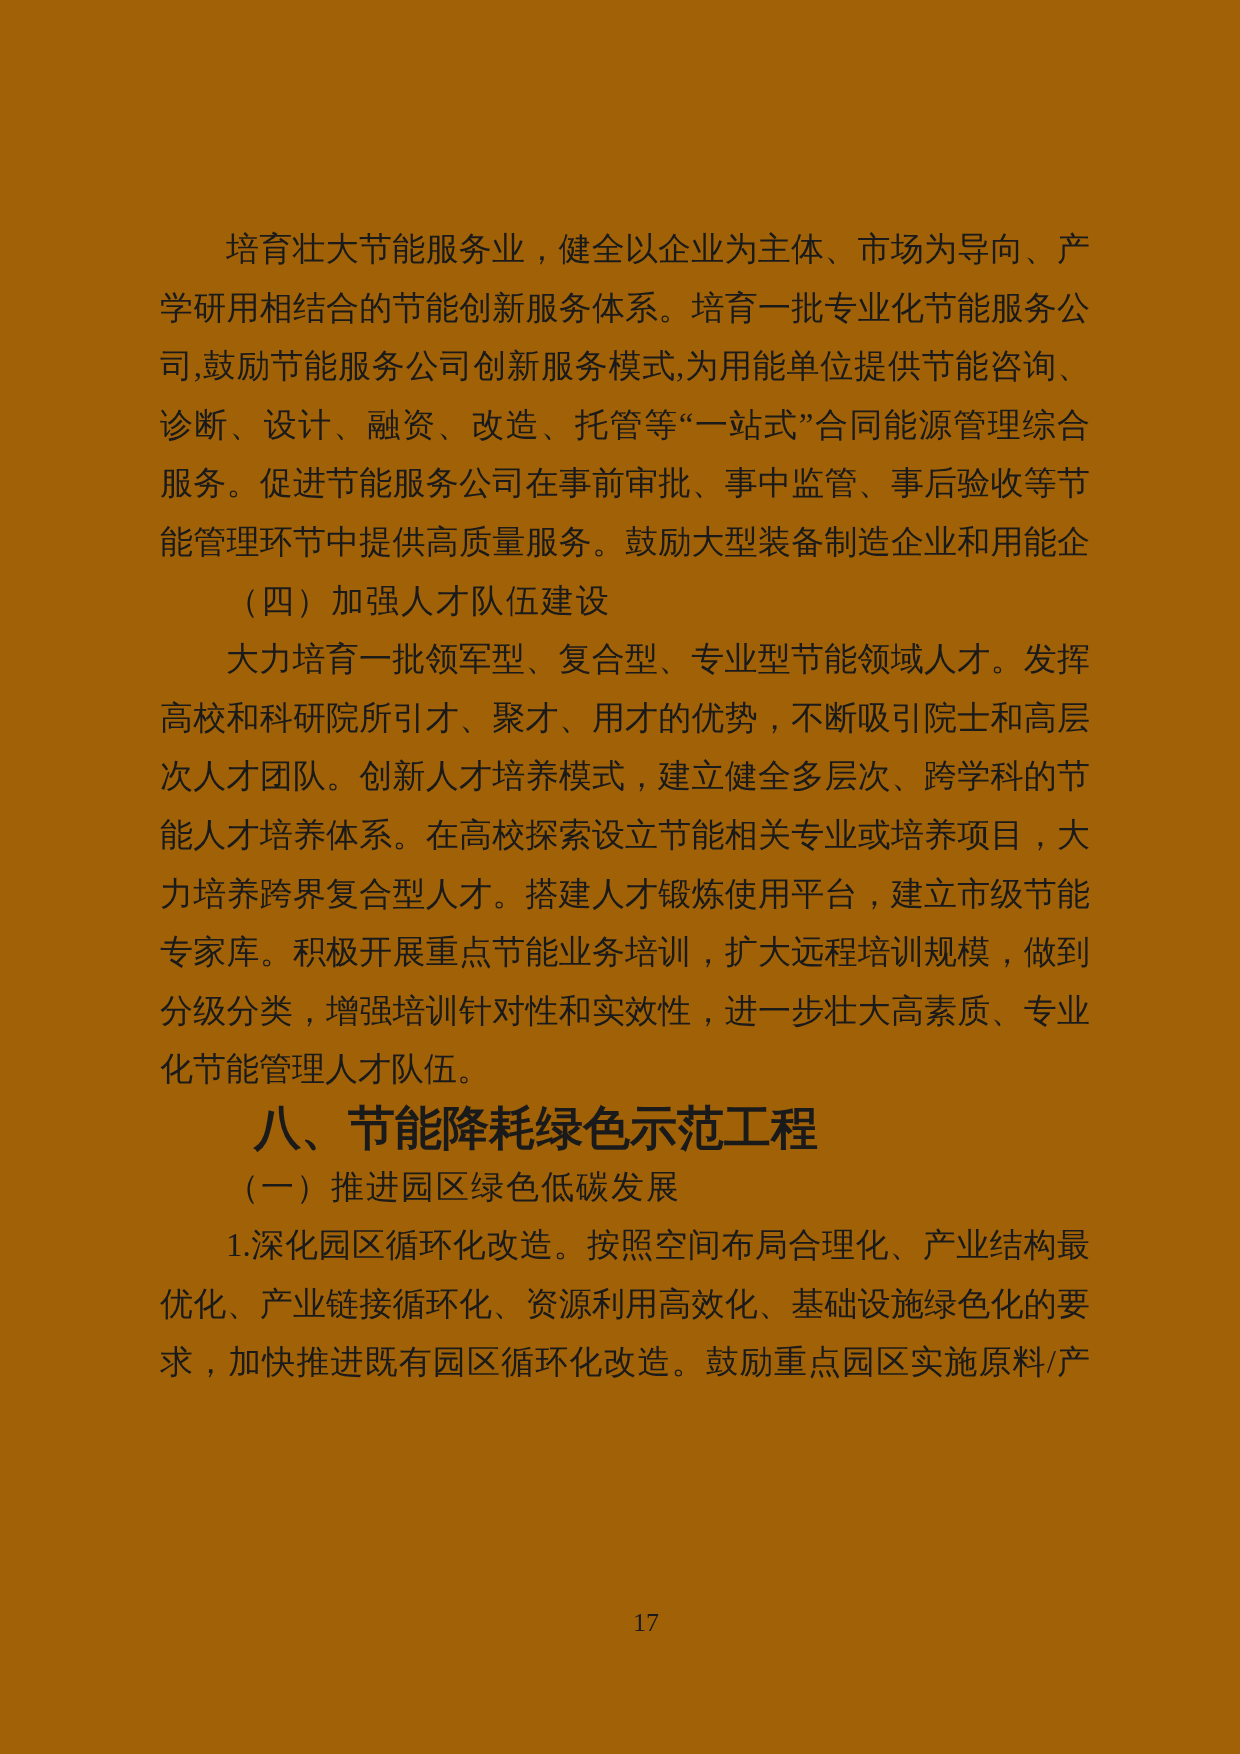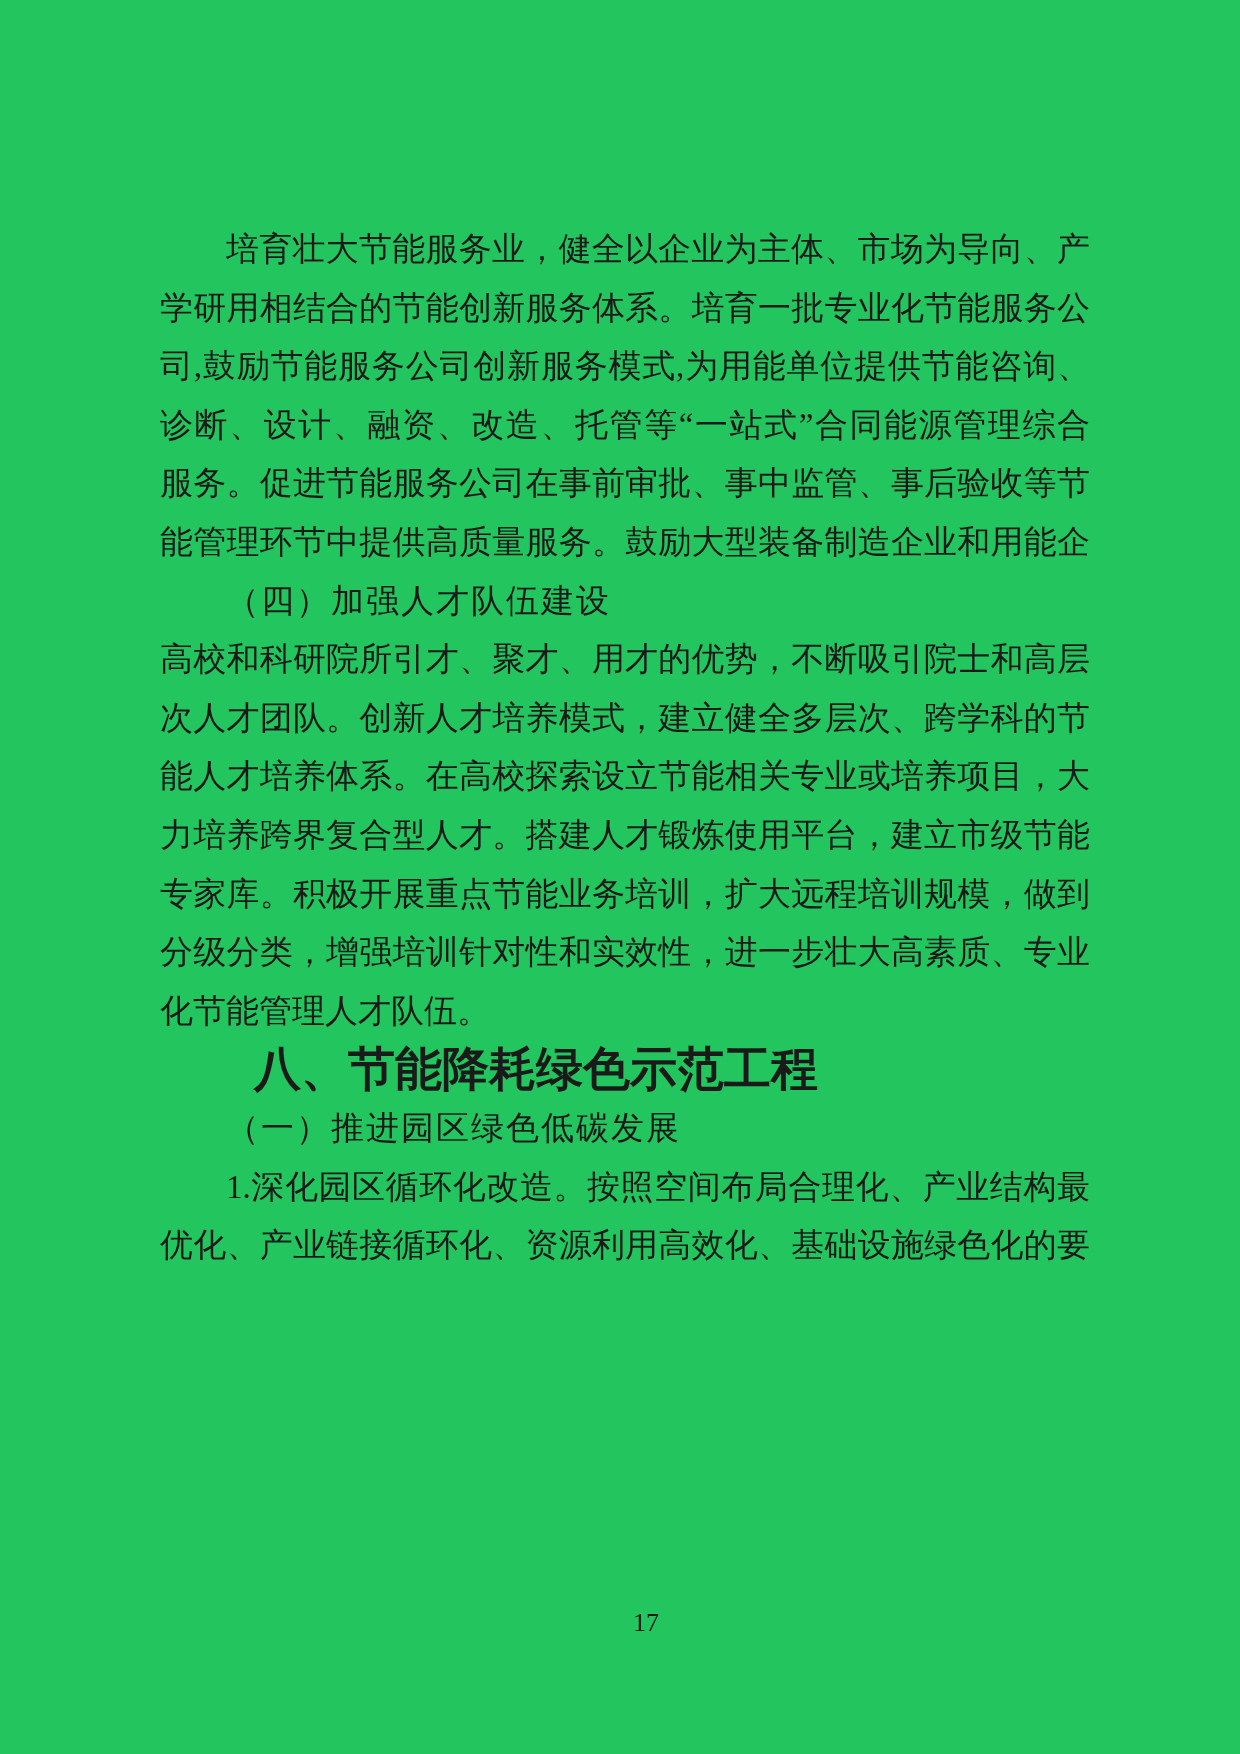--- a/index.html
+++ b/index.html
@@ -7,21 +7,21 @@
     width: 1240px;
     height: 1754px;
     background: #ffffff;
     position: relative;
     overflow: hidden;
     font-family: "Liberation Serif", serif;
   }
   .doc-page {
     position: absolute;
     inset: 0;
-    background: #22c55e;
+    background: #a16207;
   }
   .content {
     position: absolute;
     left: 160px;
     top: 220px;
     width: 930px;
     font-size: 33px;
     line-height: 58.6px;
     color: #1a1a1a;
     letter-spacing: 0;
@@ -71,33 +71,35 @@
 
     <div class="line j indent">培育壮大节能服务业，健全以企业为主体、市场为导向、产</div>
     <div class="line j">学研用相结合的节能创新服务体系。培育一批专业化节能服务公</div>
     <div class="line j">司,鼓励节能服务公司创新服务模式,为用能单位提供节能咨询、</div>
     <div class="line j">诊断、设计、融资、改造、托管等“一站式”合同能源管理综合</div>
     <div class="line j">服务。促进节能服务公司在事前审批、事中监管、事后验收等节</div>
     <div class="line j">能管理环节中提供高质量服务。鼓励大型装备制造企业和用能企</div>
 
     <div class="line indent kai">（四）加强人才队伍建设</div>
 
+    <div class="line j indent">大力培育一批领军型、复合型、专业型节能领域人才。发挥</div>
     <div class="line j">高校和科研院所引才、聚才、用才的优势，不断吸引院士和高层</div>
     <div class="line j">次人才团队。创新人才培养模式，建立健全多层次、跨学科的节</div>
     <div class="line j">能人才培养体系。在高校探索设立节能相关专业或培养项目，大</div>
     <div class="line j">力培养跨界复合型人才。搭建人才锻炼使用平台，建立市级节能</div>
     <div class="line j">专家库。积极开展重点节能业务培训，扩大远程培训规模，做到</div>
     <div class="line j">分级分类，增强培训针对性和实效性，进一步壮大高素质、专业</div>
     <div class="line">化节能管理人才队伍。</div>
 
     <div class="line indent hei">八、节能降耗绿色示范工程</div>
 
     <div class="line indent kai">（一）推进园区绿色低碳发展</div>
 
     <div class="line j indent">1.深化园区循环化改造。按照空间布局合理化、产业结构最</div>
     <div class="line j">优化、产业链接循环化、资源利用高效化、基础设施绿色化的要</div>
+    <div class="line j">求，加快推进既有园区循环化改造。鼓励重点园区实施原料/产</div>
 
   </main>
 
   <footer class="page-footer">
     <span class="page-number">17</span>
   </footer>
 </div>
 
 </body></html>

